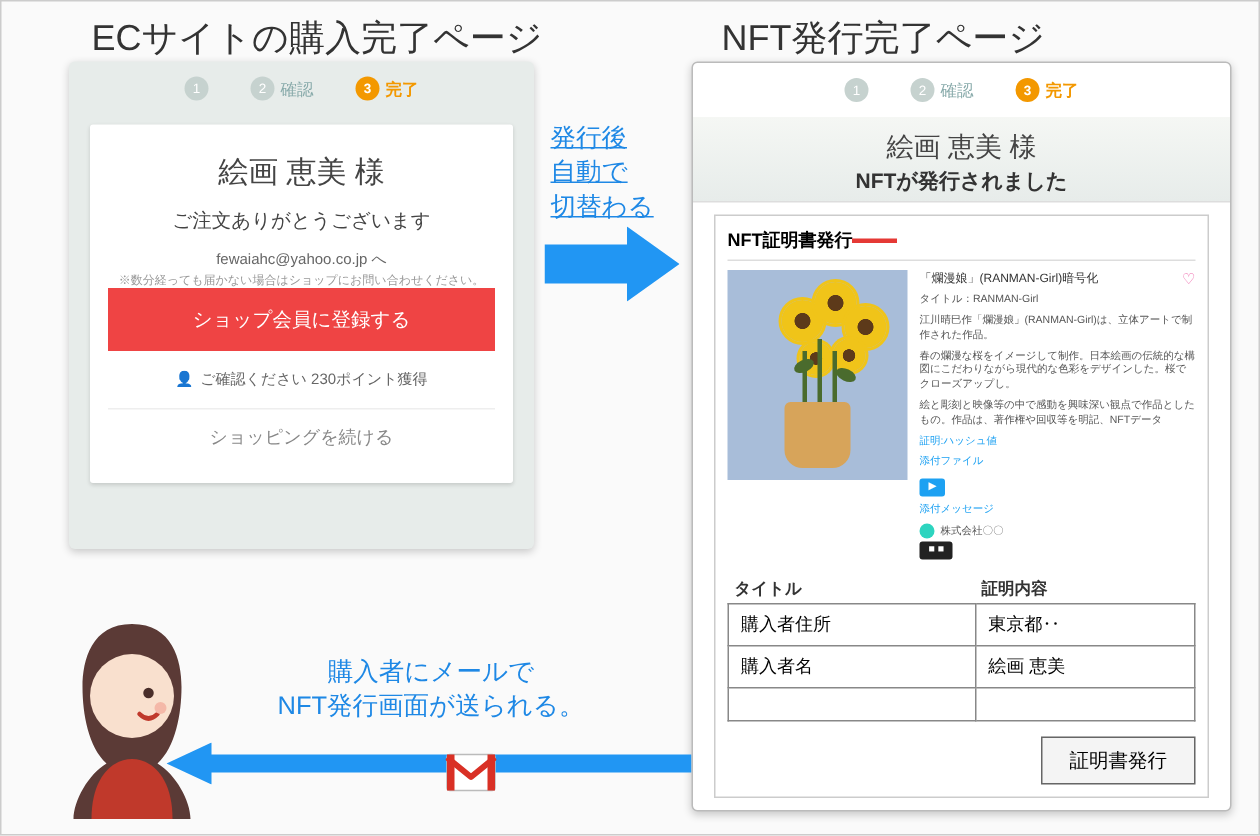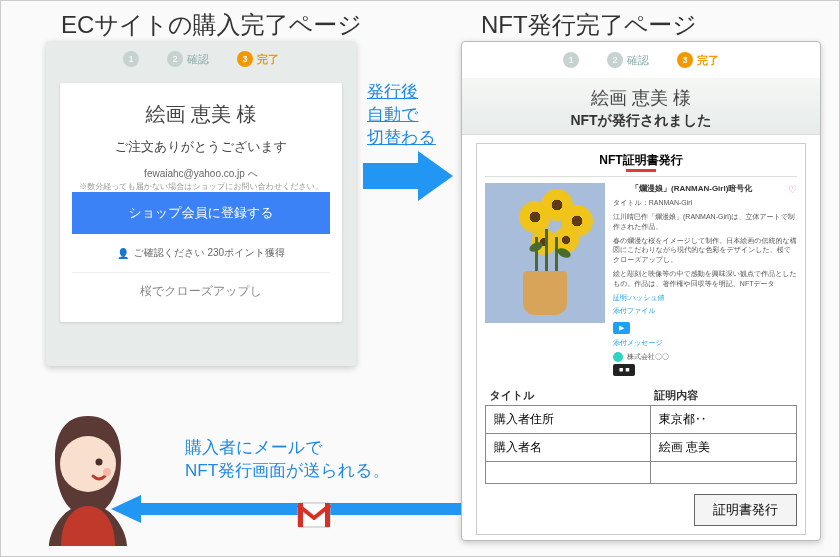--- a/index.html
+++ b/index.html
@@ -42,70 +42,70 @@
     border-radius:2px;
     padding:18px 12px 12px;
     box-shadow:0 1px 3px rgba(0,0,0,.15);
     text-align:center;
   }
   .cust-name { font-size:20px; color:#444; margin-bottom:10px;}
   .thanks { font-size:13px; color:#444; margin-bottom:10px;}
   .mail-line { font-size:10px; color:#666; line-height:1.5; }
   .mail-note { font-size:8px; color:#999; margin-bottom:0;}
   .green-btn {
-    display:block; width:100%; background:#3b82f6; color:#fff;
+    display:block; width:100%; background:#ef4444; color:#fff;
     padding:12px 0; font-size:13px; cursor:pointer; border:none;
   }
   .points { font-size:10px; color:#666; margin:12px 0; display:flex; justify-content:center; align-items:center; gap:4px;}
   .continue { font-size:12px; color:#888; padding:10px 0; border-top:1px solid #eee; margin-top:6px;}
 
   
   .panel-right .p-inner { padding:0 14px 14px; height:calc(100% - 38px); overflow:hidden;}
   .r-head { text-align:center; padding:8px 0 4px; background:linear-gradient(#f5f7f4,#e7ecea); margin:0 -14px 8px; border-bottom:1px solid #ddd;}
   .r-head .cust-name{font-size:18px;margin-bottom:2px;}
   .r-head .issued{font-size:14px;font-weight:bold;color:#333;}
   .cert-box { border:1px solid #ccc; padding:8px; }
-  .cert-title { font-size:12px; font-weight:bold; border-bottom:1px solid #ddd; padding-bottom:4px; margin-bottom:6px; display:flex; align-items:center;flex-direction:column;}
+  .cert-title { font-size:12px; font-weight:bold; border-bottom:1px solid #ddd; padding-bottom:4px; margin-bottom:6px; display:flex; align-items:center;}
   .cert-title .redbar{width:30px;height:3px;background:#e53935;}
   .cert-body { display:flex; gap:8px; }
   .art {
     width:120px; height:140px; position:relative; flex-shrink:0;
     background:#a8bdd9;
   }
   
   .vase { position:absolute; bottom:8px; left:50%; transform:translateX(-50%); width:44px; height:44px;
           background:#d7a45a; border-radius:4px 4px 12px 12px;}
   .stem { position:absolute; bottom:50px; width:3px; height:36px; background:#4a6b2d;}
   .s1{left:50px;} .s2{left:60px; height:44px;} .s3{left:70px;}
   .flower{position:absolute; width:28px;height:28px;border-radius:50%;
           background:radial-gradient(circle,#5d3a1a 0 26%, #f0c419 28% 100%);
           box-shadow:0 0 0 2px #f0c419;}
   .f1{top:20px;left:36px;} .f2{top:8px;left:58px;} .f3{top:24px;left:78px;}
   .f4{top:48px;left:48px;width:22px;height:22px;} .f5{top:46px;left:70px;width:22px;height:22px;}
   .leaf{position:absolute;width:14px;height:8px;background:#4a6b2d;border-radius:50%;}
   .l1{top:60px;left:44px;transform:rotate(-25deg);} .l2{top:66px;left:72px;transform:rotate(25deg);}
 
   .meta { flex:1; font-size:7px; color:#555; line-height:1.4;}
-  .meta .mtitle{font-size:8px;font-weight:bold;color:#333;margin-bottom:4px;margin-left:18px;}
+  .meta .mtitle{font-size:8px;font-weight:normal;color:#333;margin-bottom:4px;}
   .meta .heart{float:right;color:#e6a;font-size:10px;}
   .meta p{margin-bottom:4px;}
   .meta .tag{display:inline-block;background:#1da1f2;color:#fff;padding:1px 6px;border-radius:2px;font-size:7px;margin-top:2px;}
   .meta .blk{display:inline-block;background:#222;color:#fff;padding:1px 6px;border-radius:2px;font-size:7px;margin-top:2px;}
   .meta .dot{display:inline-block;width:10px;height:10px;border-radius:50%;background:#2dd4bf;vertical-align:middle;margin-right:4px;}
 
   .cert-table { width:100%; border-collapse:collapse; margin-top:10px; font-size:12px;}
   .cert-table th{ text-align:left; padding:2px 4px; font-size:11px; font-weight:bold; color:#333;}
   .cert-table td{ border:1px solid #888; padding:5px 8px;}
   .cert-table td.empty{ height:22px;}
   .issue-btn { float:right; margin-top:10px; border:1px solid #666; background:#f4f4f4; padding:6px 18px; font-size:13px; cursor:pointer;}
 
   
   .annot { position:absolute; font-size:17px; color:#1e88e5; line-height:1.35;}
   .annot-top { left:366px; top:80px;text-decoration:underline;}
-  .annot-btm { left:184px; top:436px;}
+  .annot-btm { left:184px; top:436px;text-align:center;}
   .arrow-right { position:absolute; left:362px; top:150px; }
   .arrow-left { position:absolute; left:110px; top:494px; }
   .arrow-body{fill:#2196f3;}
 
   
   .avatar { position:absolute; left:40px; top:405px; width:95px; height:140px;}
   .avatar svg{width:100%;height:100%;}
 
   
   .gmail{position:absolute;left:296px;top:501px;width:34px;height:26px;}
@@ -134,21 +134,21 @@
   <div class="card">
     <div class="cust-name">絵画 恵美 様</div>
     <div class="thanks">ご注文ありがとうございます</div>
     <div class="mail-line">fewaiahc@yahoo.co.jp へ</div>
     <div class="mail-note">※数分経っても届かない場合はショップにお問い合わせください。</div>
     <button class="green-btn">ショップ会員に登録する</button>
     <div class="points">
       <span style="color:#3c9a5f;">👤</span>
       <span>ご確認ください 230ポイント獲得</span>
     </div>
-    <div class="continue">桜でクローズアップし</div>
+    <div class="continue">ショッピングを続ける</div>
   </div>
 </div>
 
 <div class="annot annot-top" style="white-space:pre-line;">発行後
 自動で
 切替わる</div>
 <div class="arrow-right">
   <svg width="90" height="50" viewBox="0 0 90 50">
       <polygon class="arrow-body" points="0,12 55,12 55,0 90,25 55,50 55,38 0,38"></polygon>
     </svg>

